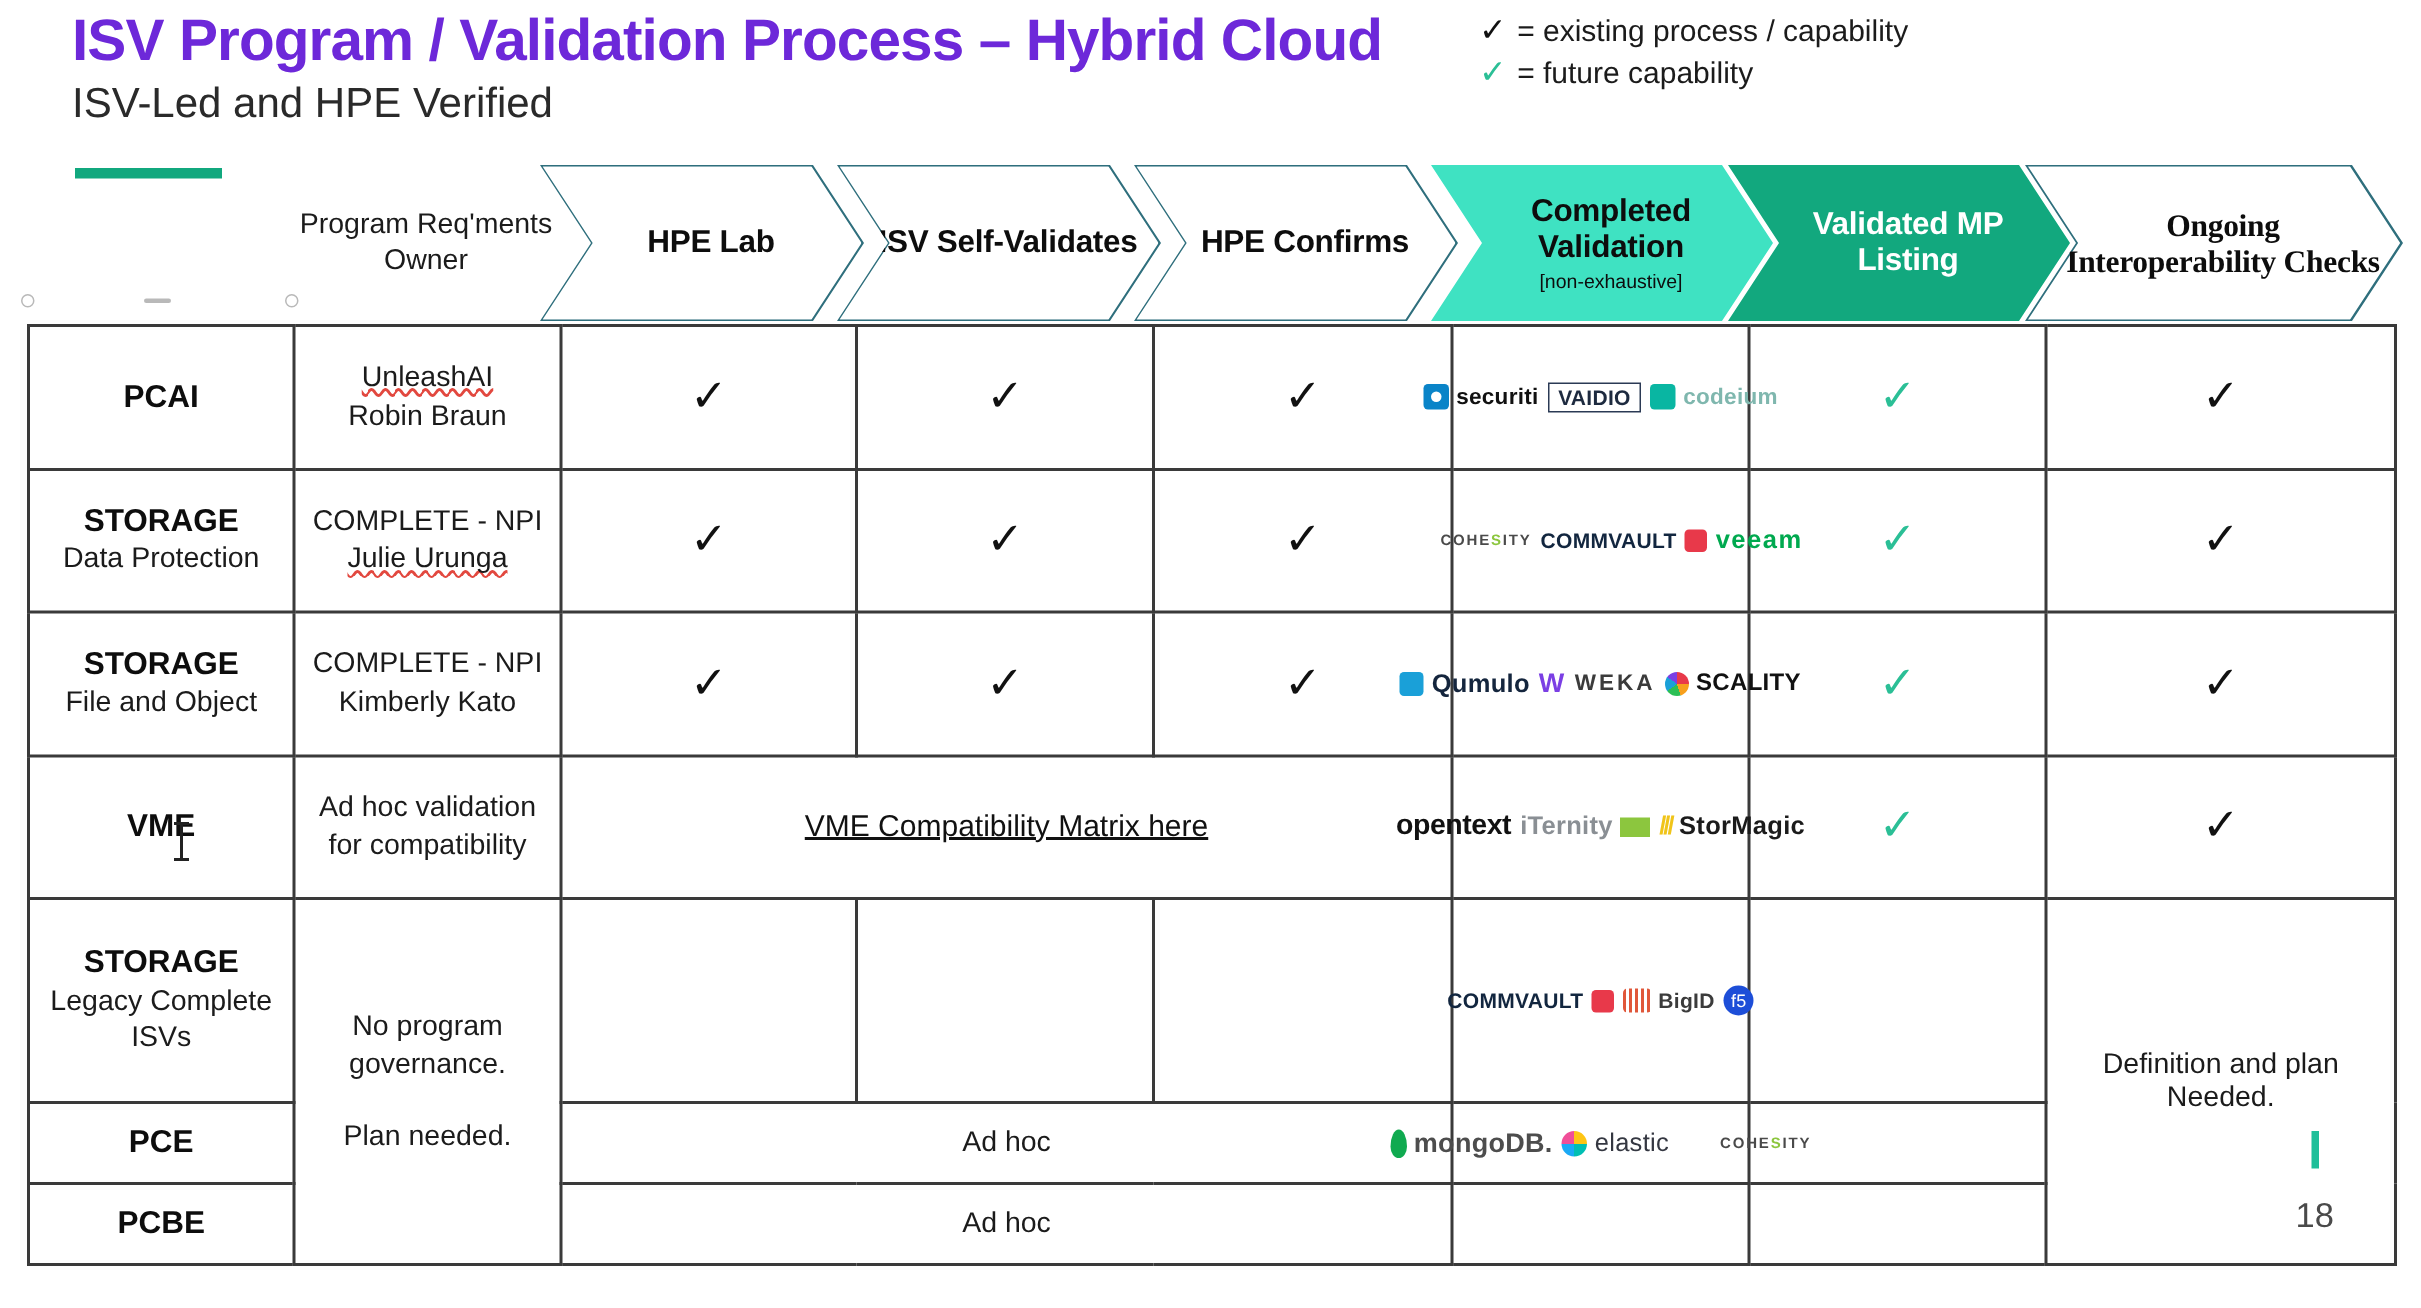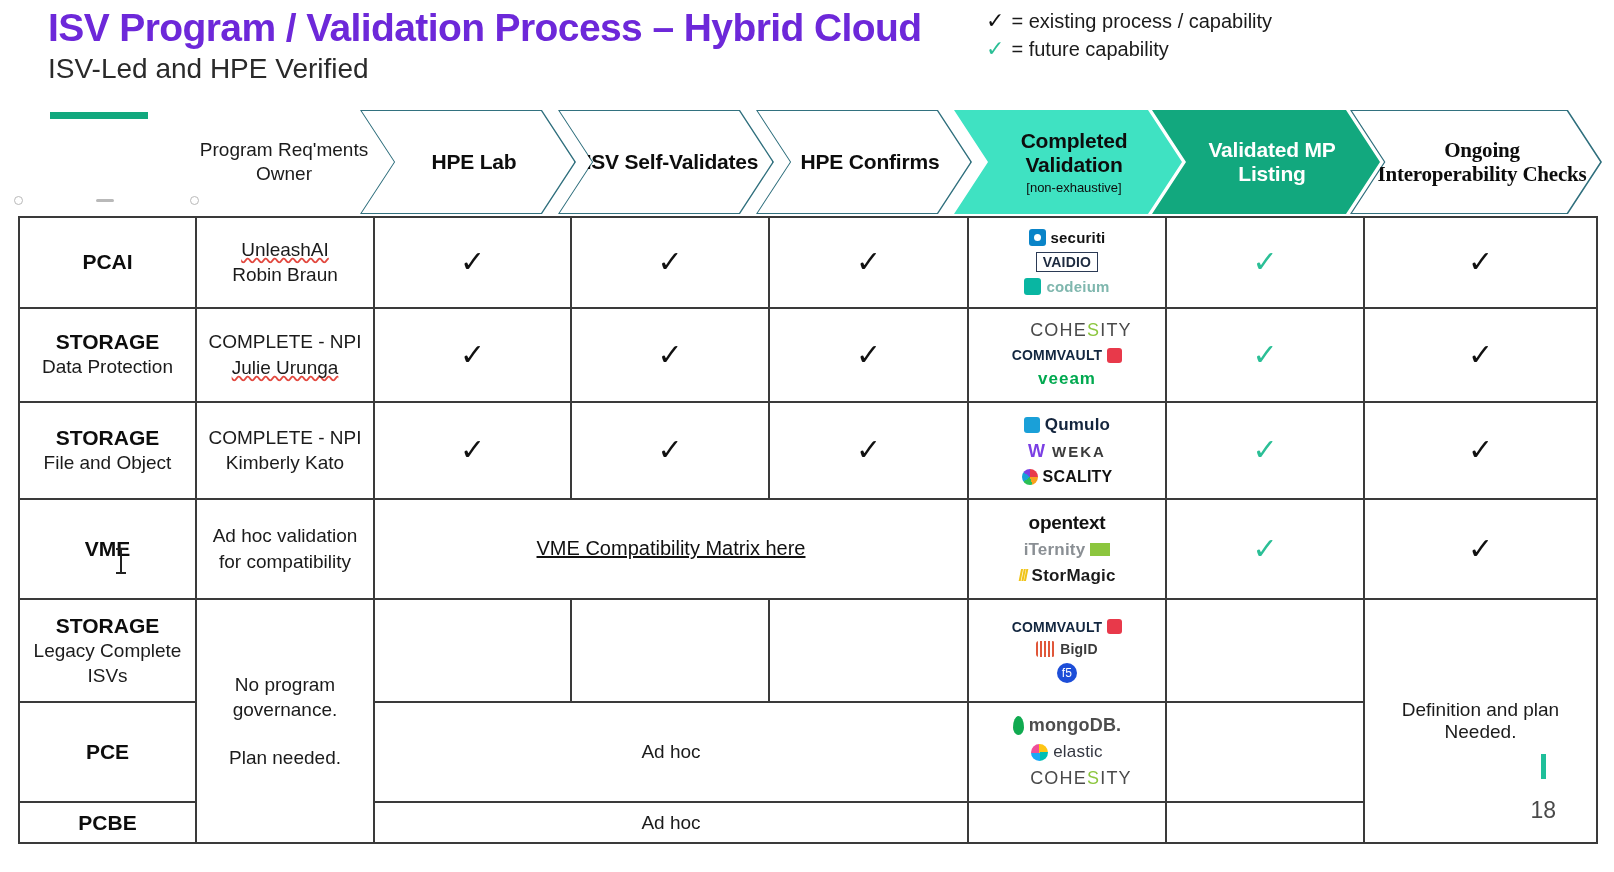--- a/index.html
+++ b/index.html
@@ -159,36 +159,36 @@
 
   .link-cell a, .link-cell span.link {
     color: #111111;
     text-decoration: underline;
     font-size: 20px;
     cursor: pointer;
   }
 
   
   .logo-stack {
-    display: flex; flex-direction: column;
+    display: flex; flex-direction: row;
     align-items: center; justify-content: center;
     gap: 6px;
   }
   .logo {
     display: flex; align-items: center; gap: 5px;
     font-size: 15px; font-weight: bold;
     letter-spacing: 0.2px;
     white-space: nowrap;
   }
   .lg-mark { display: inline-block; }
 
   .lg-securiti { color: #111; }
   .lg-vaidio { border: 1.6px solid #2b3a55; padding: 1px 6px; color: #1d2a3f; font-size: 14px; }
   .lg-codeium { color: #7fb7ae; }
-  .lg-cohesity { color: #4a4a4a; font-weight: normal; letter-spacing: 1.2px; font-size: 18px; margin-left: 28px; }
+  .lg-cohesity { color: #4a4a4a; font-weight: bold; letter-spacing: 1.2px; font-size: 10px; margin-left: 28px; }
   .lg-cohesity i { color: #8cc63e; font-style: normal; }
   .lg-commvault { color: #12263f; letter-spacing: 0.2px; font-size: 14px; }
   .lg-veeam { color: #00a94f; font-size: 17px; letter-spacing: 1px; }
   .lg-qumulo { color: #14253d; font-size: 17px; }
   .lg-weka { color: #3b3b3b; letter-spacing: 2px; font-size: 15px; }
   .lg-scality { color: #111; font-size: 16px; letter-spacing: 0.2px; }
   .lg-opentext { color: #111; font-size: 19px; letter-spacing: -0.3px; }
   .lg-iternity { color: #8a8f94; font-size: 17px; }
   .lg-stormagic { color: #1b1b1b; font-size: 17px; }
   .lg-bigid { color: #3b3b3b; font-size: 14px; }

